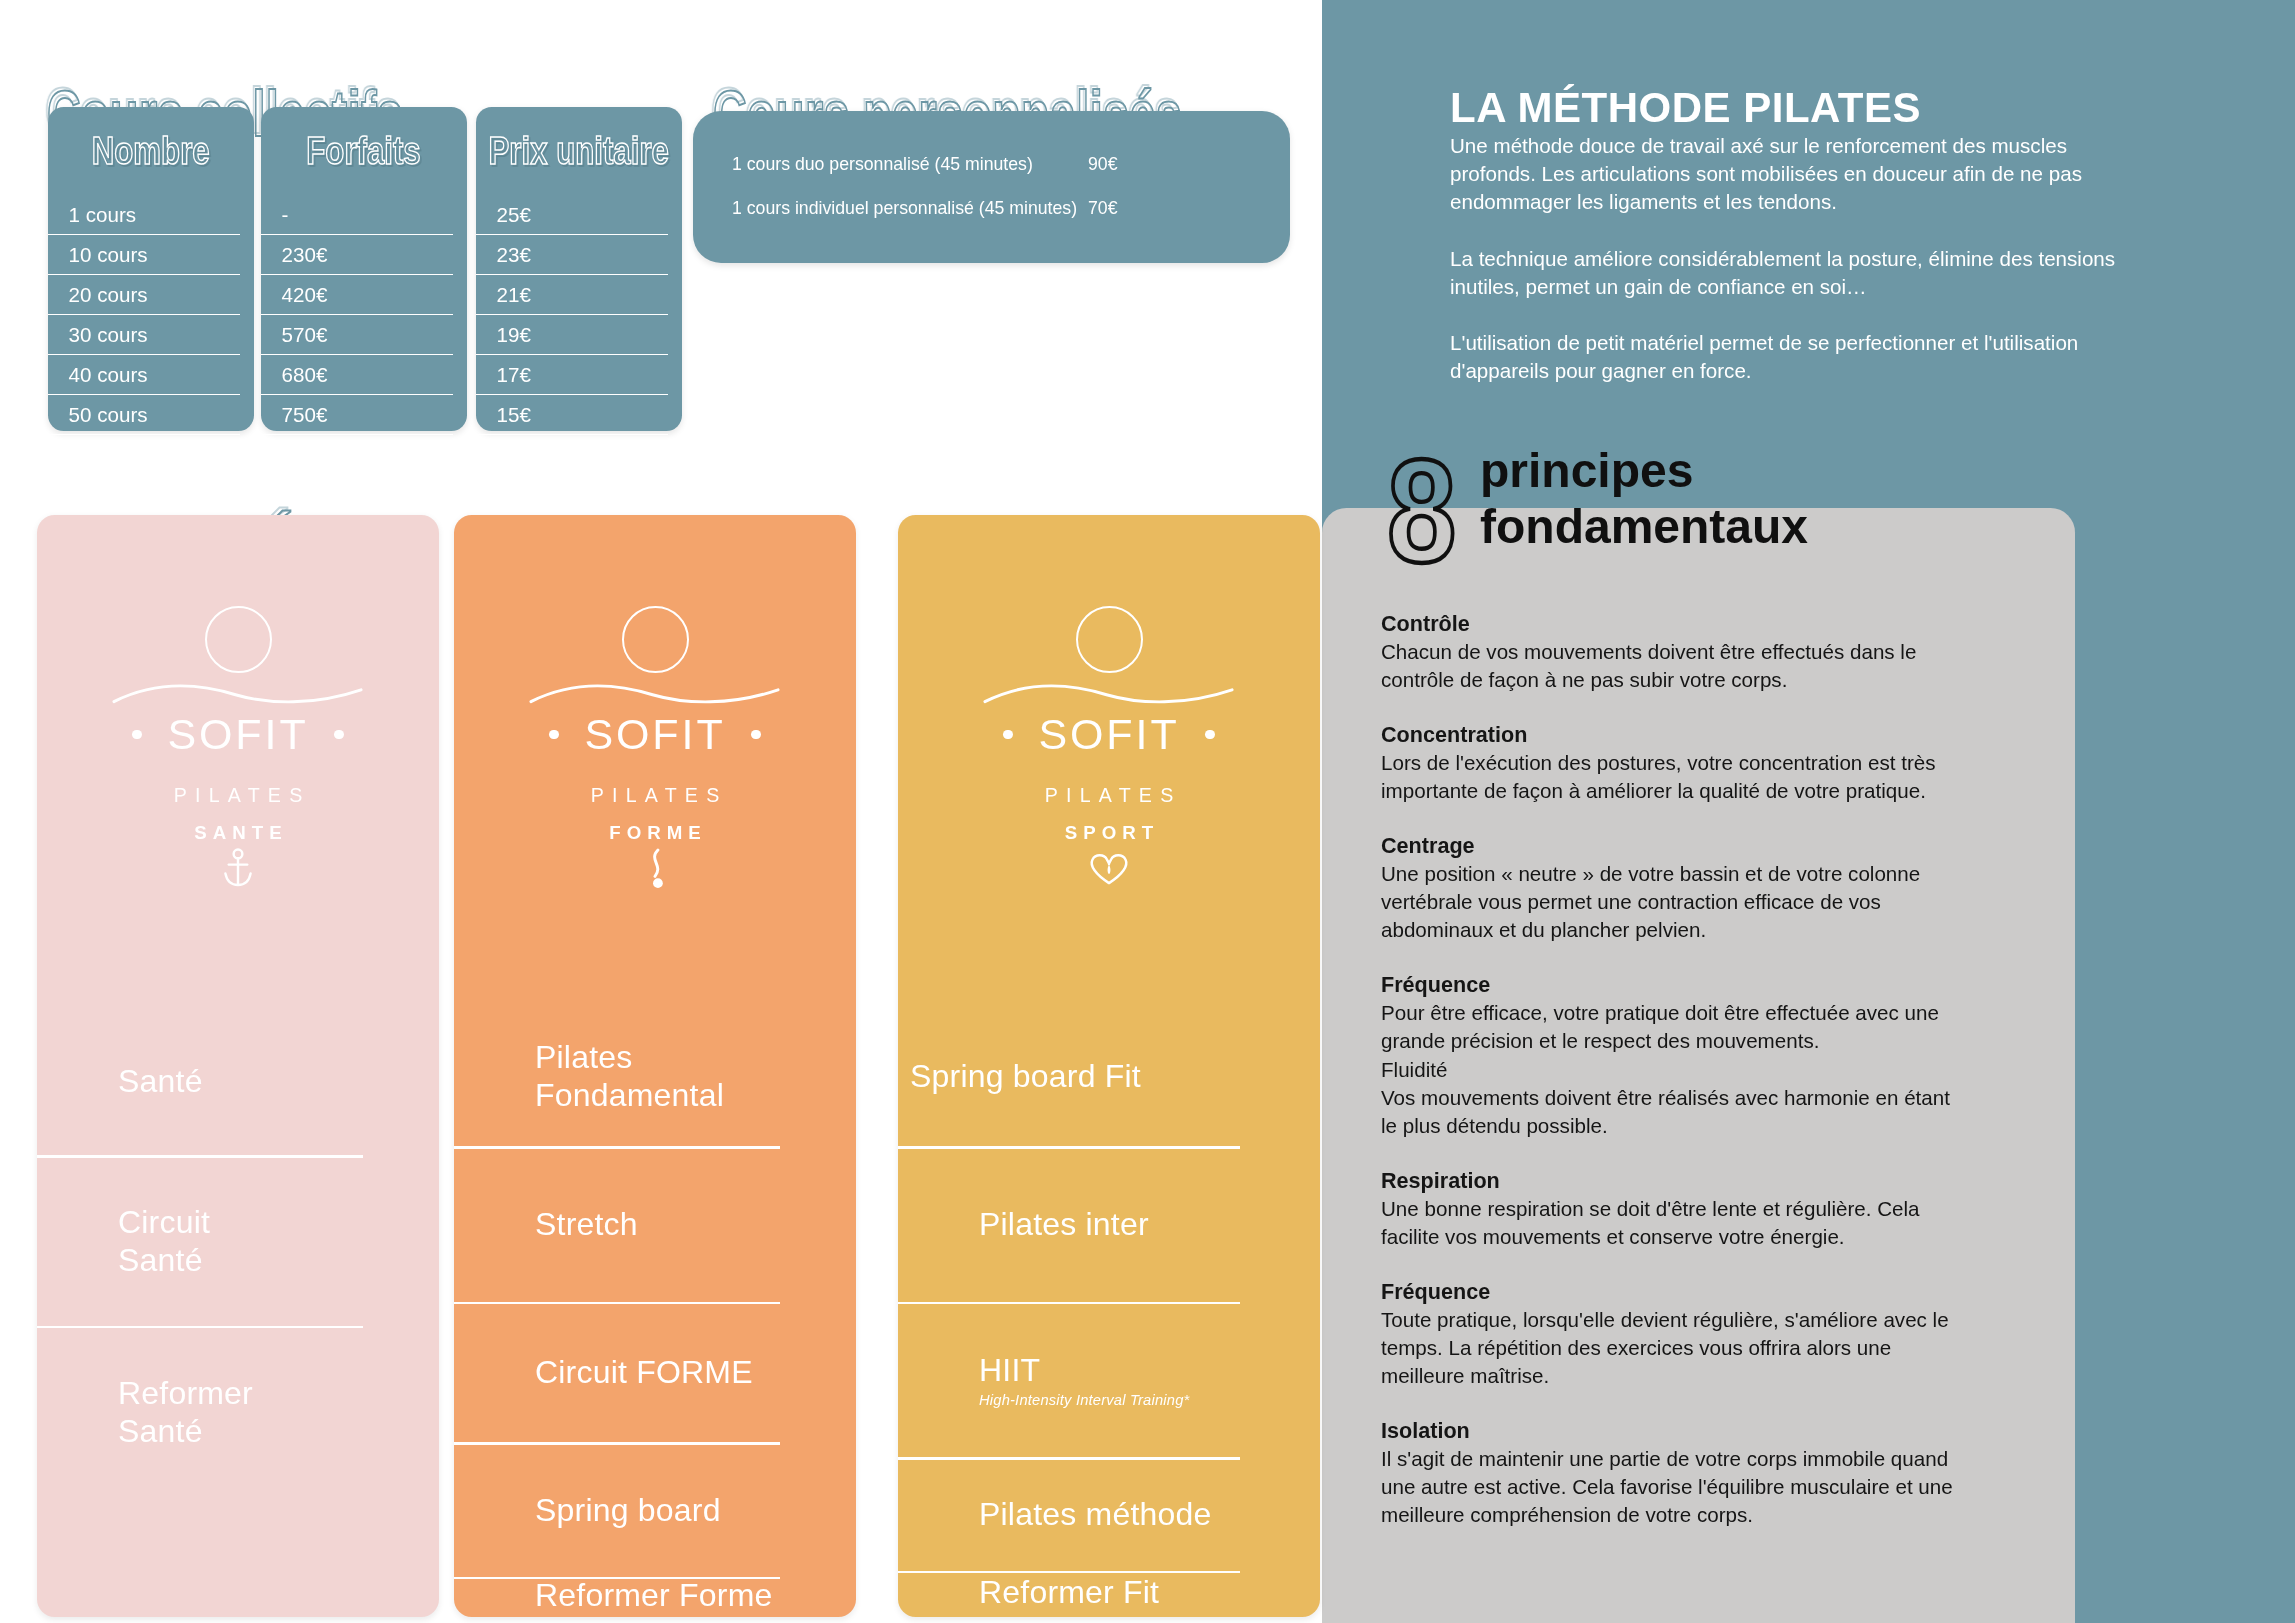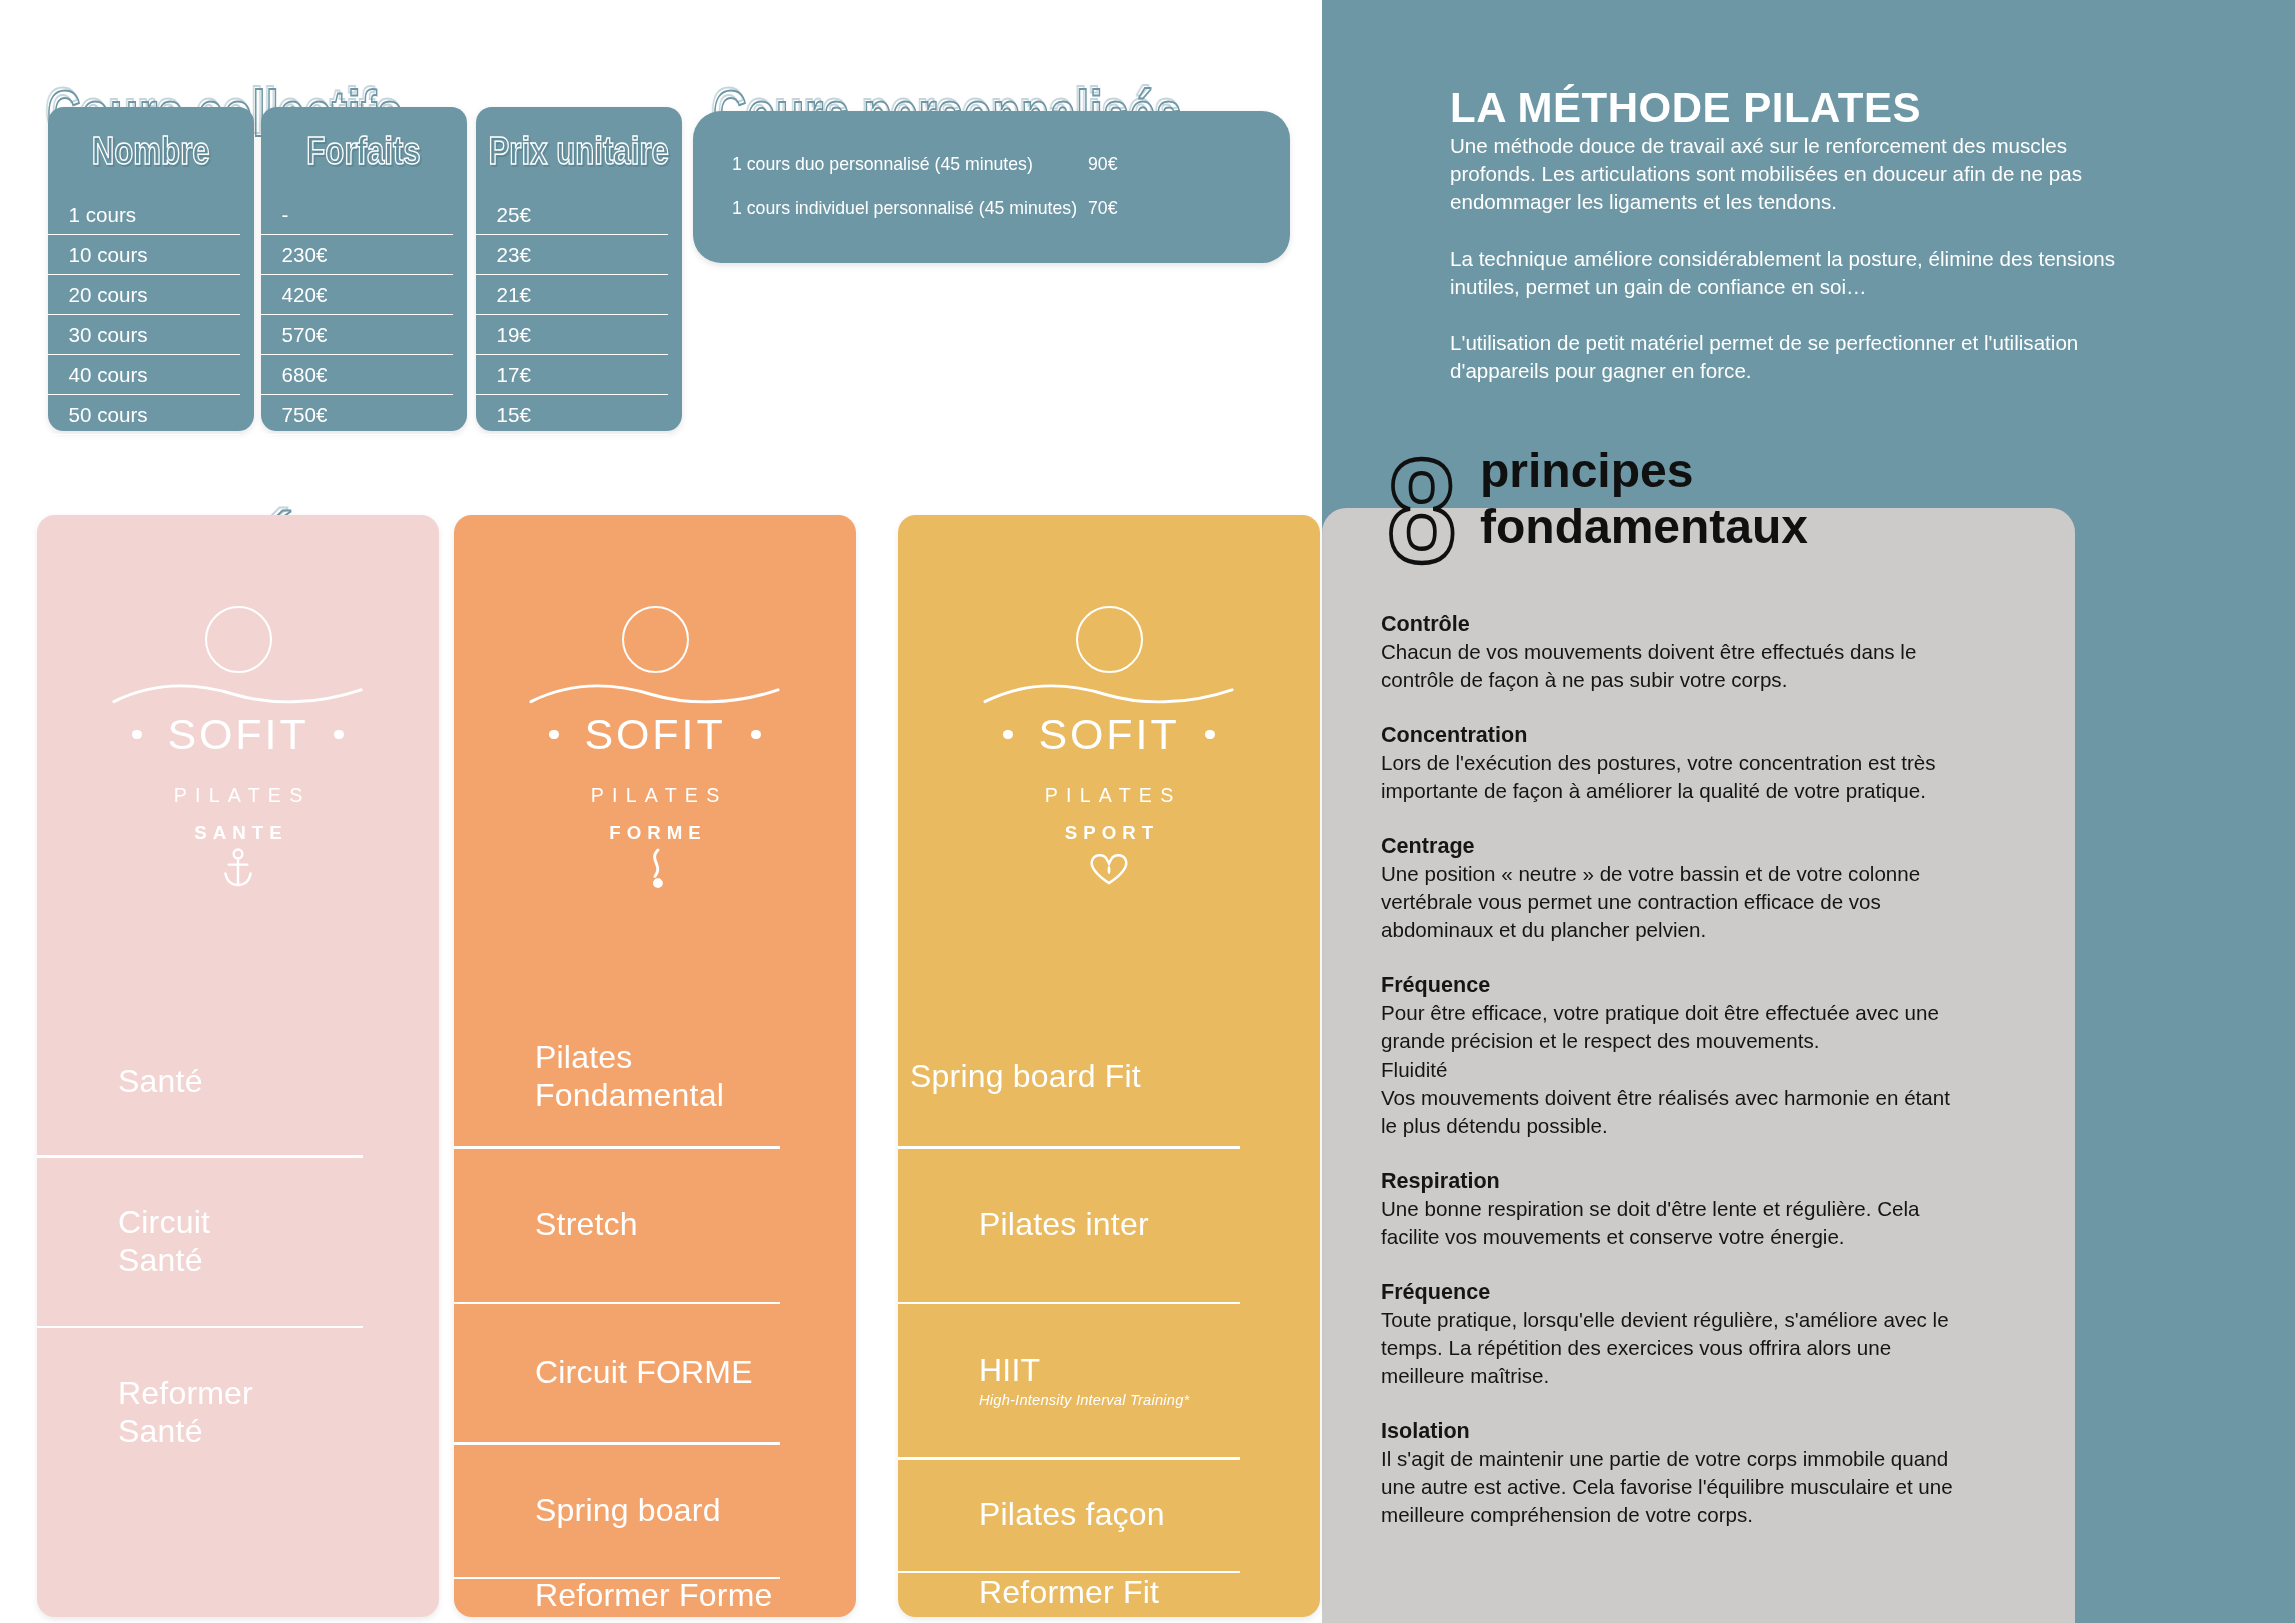--- a/index.html
+++ b/index.html
@@ -364,21 +364,21 @@
         </div>
       <div class="cdivider"></div>
       <div class="crow p-r3">
         <div class="hiit-wrap">
           <span>HIIT</span>
           <span class="hiit-note">High-Intensity Interval Training*</span>
         </div>
       </div>
       <div class="cdivider"></div>
       <div class="crow p-r4">
-          <span>Pilates façon</span>
+          <span>Pilates méthode</span>
         </div>
       <div class="cdivider"></div>
       <div class="crow p-r5">
           <span>Reformer Fit</span>
         </div>
     </div>
   </div>
 
 </div>
 

